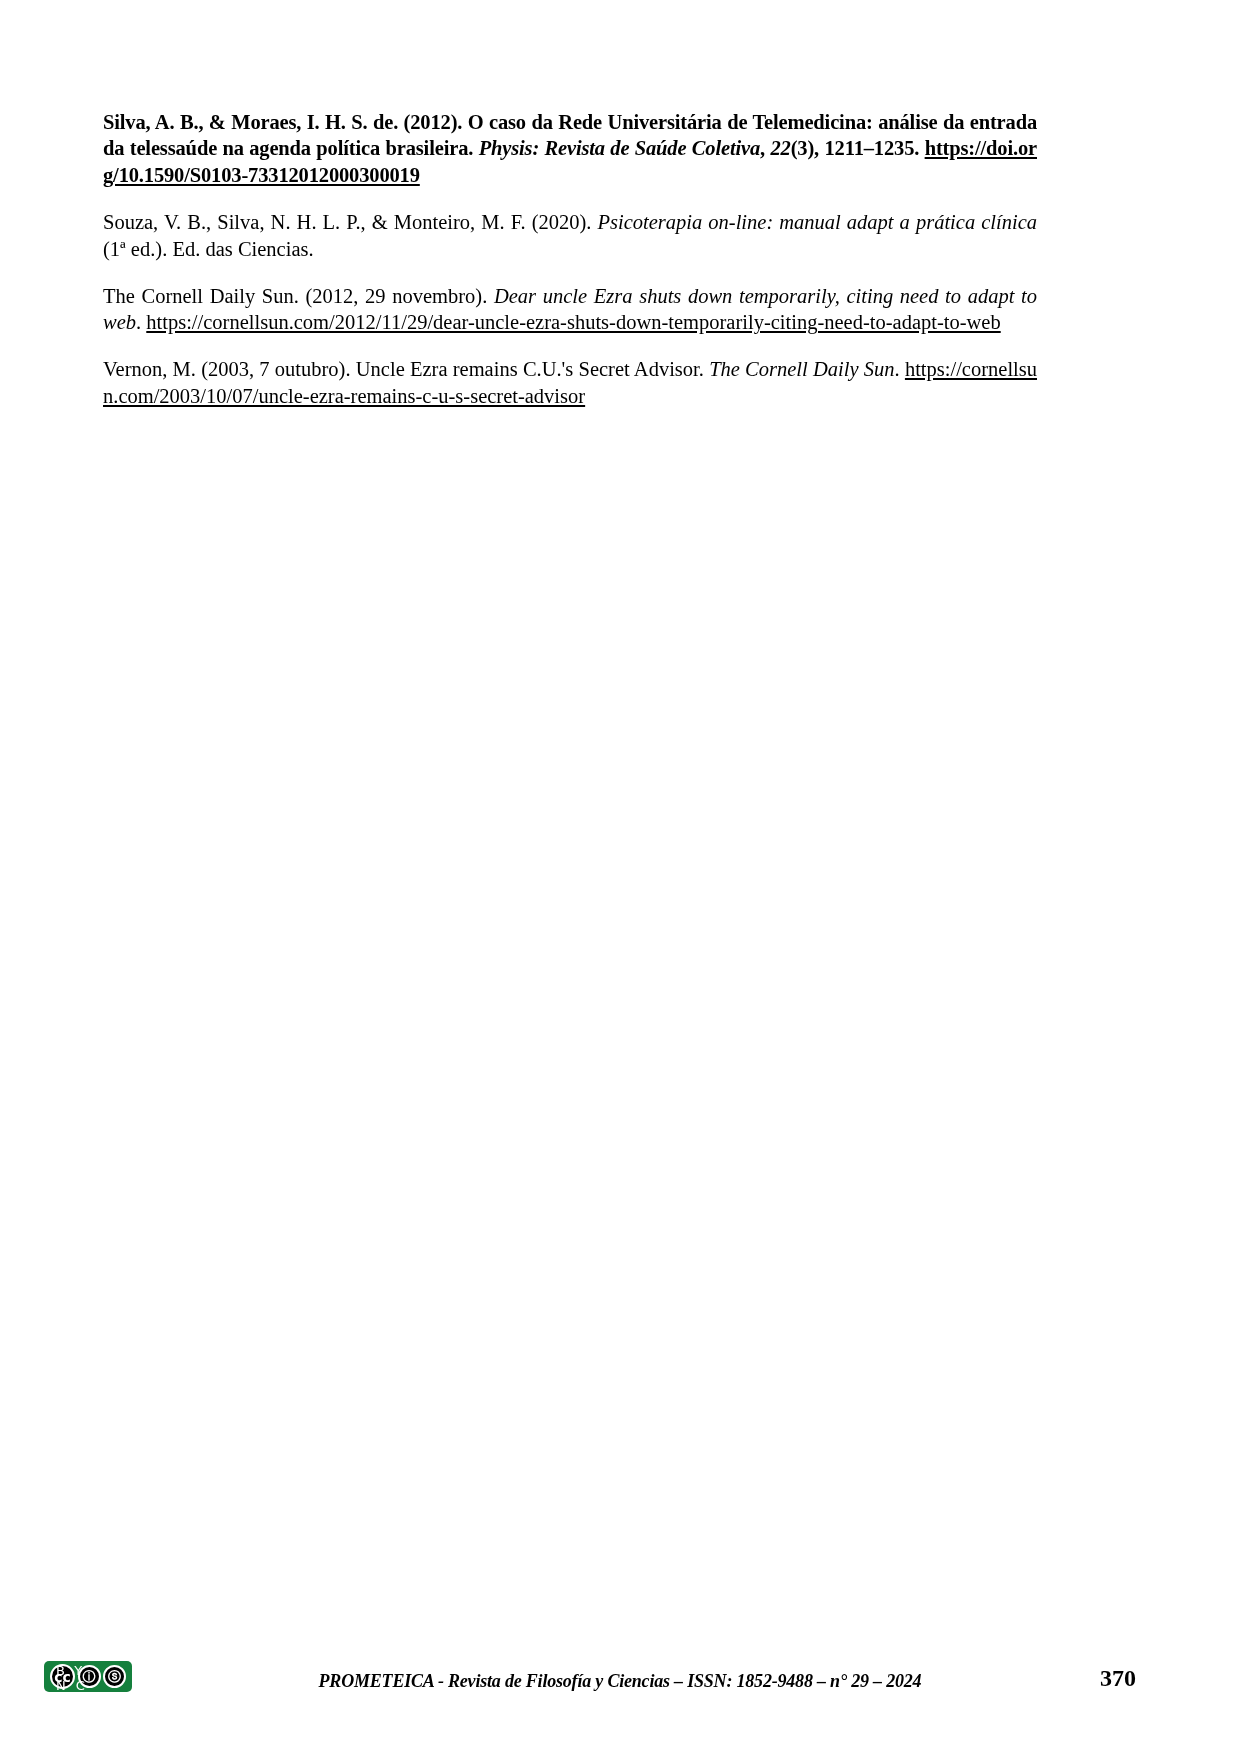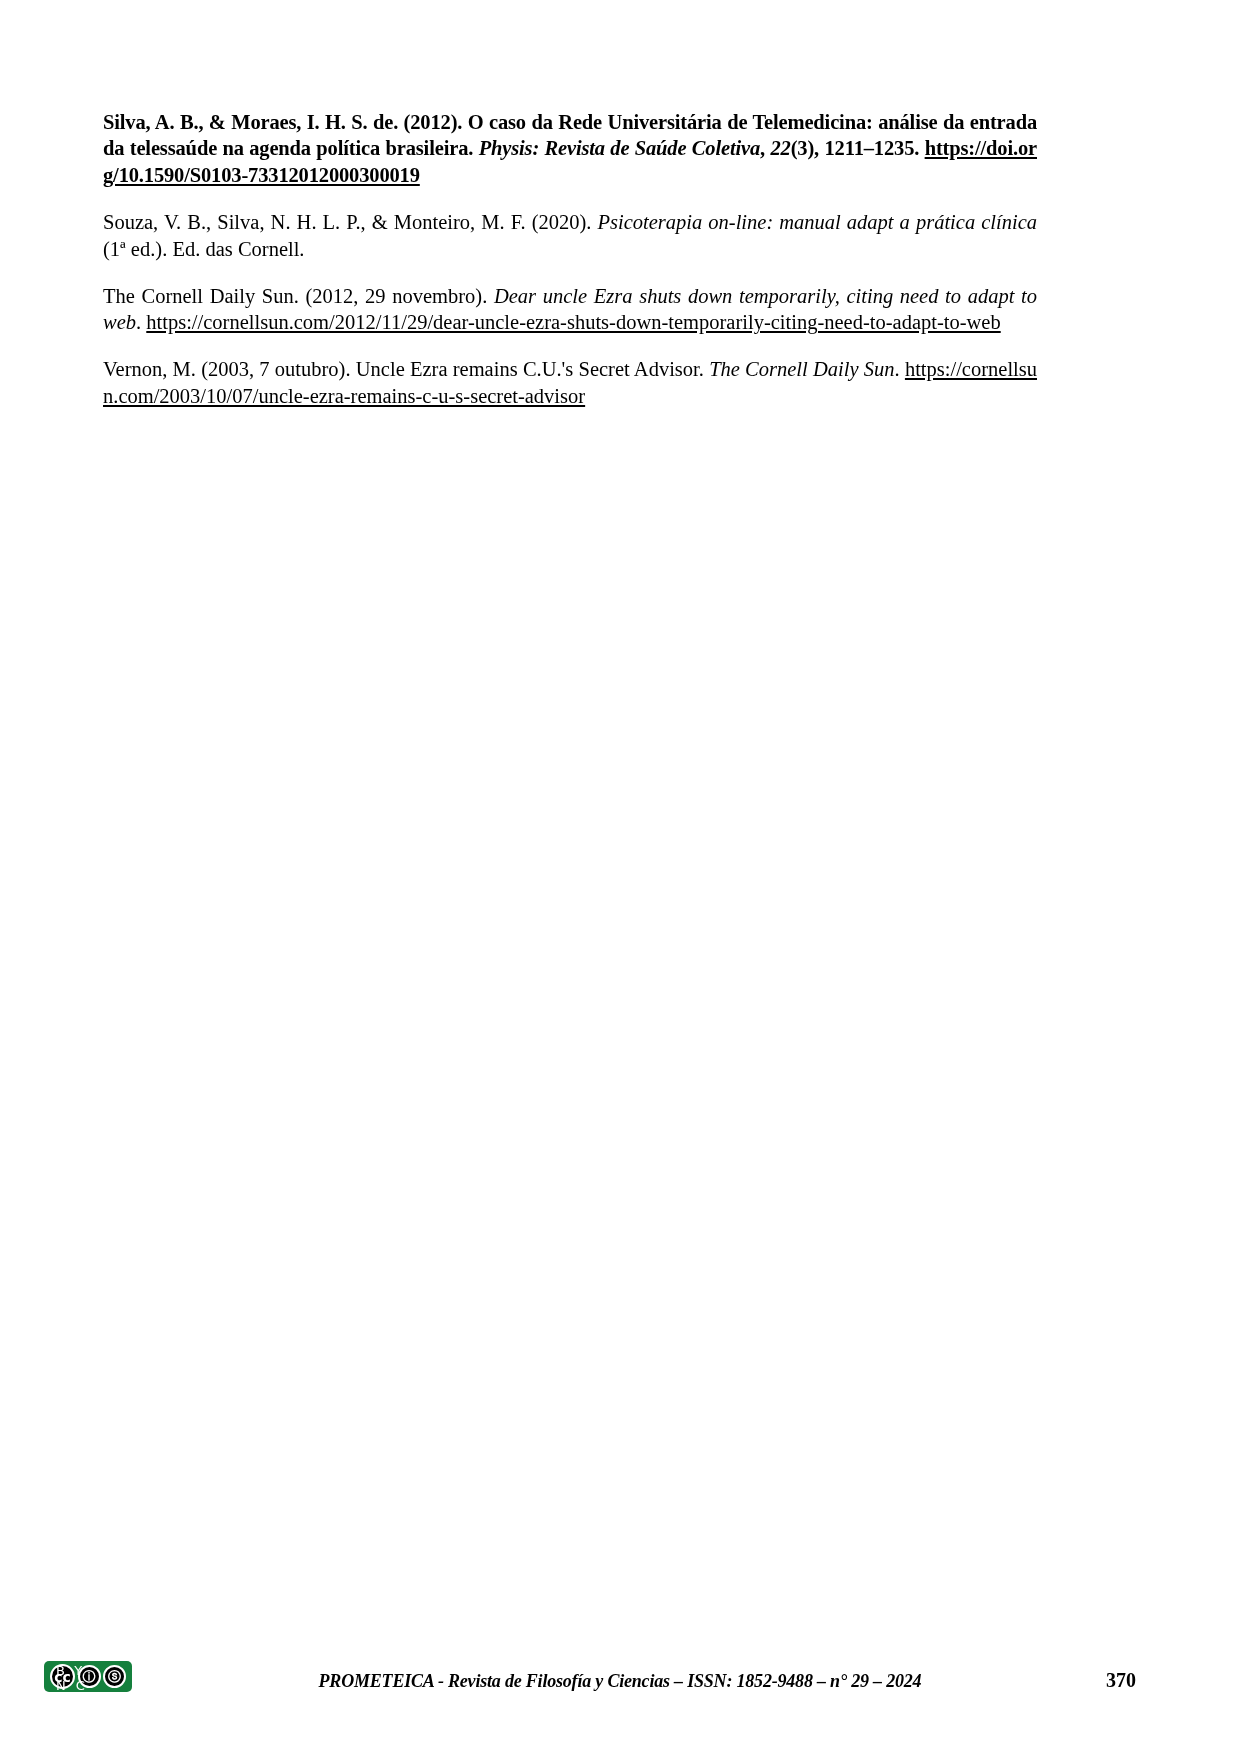--- a/index.html
+++ b/index.html
@@ -113,33 +113,33 @@
     font-weight: bold;
     font-size: 18px;
     letter-spacing: -0.2px;
   }
   .page-num {
     position: absolute;
     right: 104px;
     bottom: 62px;
     font-family: "Liberation Serif", serif;
     font-weight: bold;
-    font-size: 20px;
+    font-size: 24px;
   }
 </style>
 </head>
 <body>
 
 <div class="page">
 
   <div class="content">
 
     <p class="ref ref-bold"><span>Silva, A. B., &amp; Moraes, I. H. S. de. (2012). O caso da Rede Universitária de Telemedicina: análise da entrada da telessaúde na agenda política brasileira. </span><span class="bi">Physis: Revista de Saúde Coletiva</span><span>, </span><span class="bi">22</span><span>(3), 1211–1235. </span><a href="#" class="lnk">https://doi.org/10.1590/S0103-73312012000300019</a></p>
 
-    <p class="ref"><span>Souza, V. B., Silva, N. H. L. P., &amp; Monteiro, M. F. (2020). </span><span class="it">Psicoterapia on-line: manual adapt a prática clínica</span><span> (1ª ed.). Ed. das Cornell.</span></p>
+    <p class="ref"><span>Souza, V. B., Silva, N. H. L. P., &amp; Monteiro, M. F. (2020). </span><span class="it">Psicoterapia on-line: manual adapt a prática clínica</span><span> (1ª ed.). Ed. das Ciencias.</span></p>
 
     <p class="ref"><span>The Cornell Daily Sun. (2012, 29 novembro). </span><span class="it">Dear uncle Ezra shuts down temporarily, citing need to adapt to web</span><span>. </span><a href="#" class="lnk">https://cornellsun.com/2012/11/29/dear-uncle-ezra-shuts-down-temporarily-citing-need-to-adapt-to-web</a></p>
 
     <p class="ref"><span>Vernon, M. (2003, 7 outubro). Uncle Ezra remains C.U.'s Secret Advisor. </span><span class="it">The Cornell Daily Sun</span><span>. </span><a href="#" class="lnk">https://cornellsun.com/2003/10/07/uncle-ezra-remains-c-u-s-secret-advisor</a></p>
 
   </div>
 
   <div class="footer">
 
     <div class="cc-badge">

